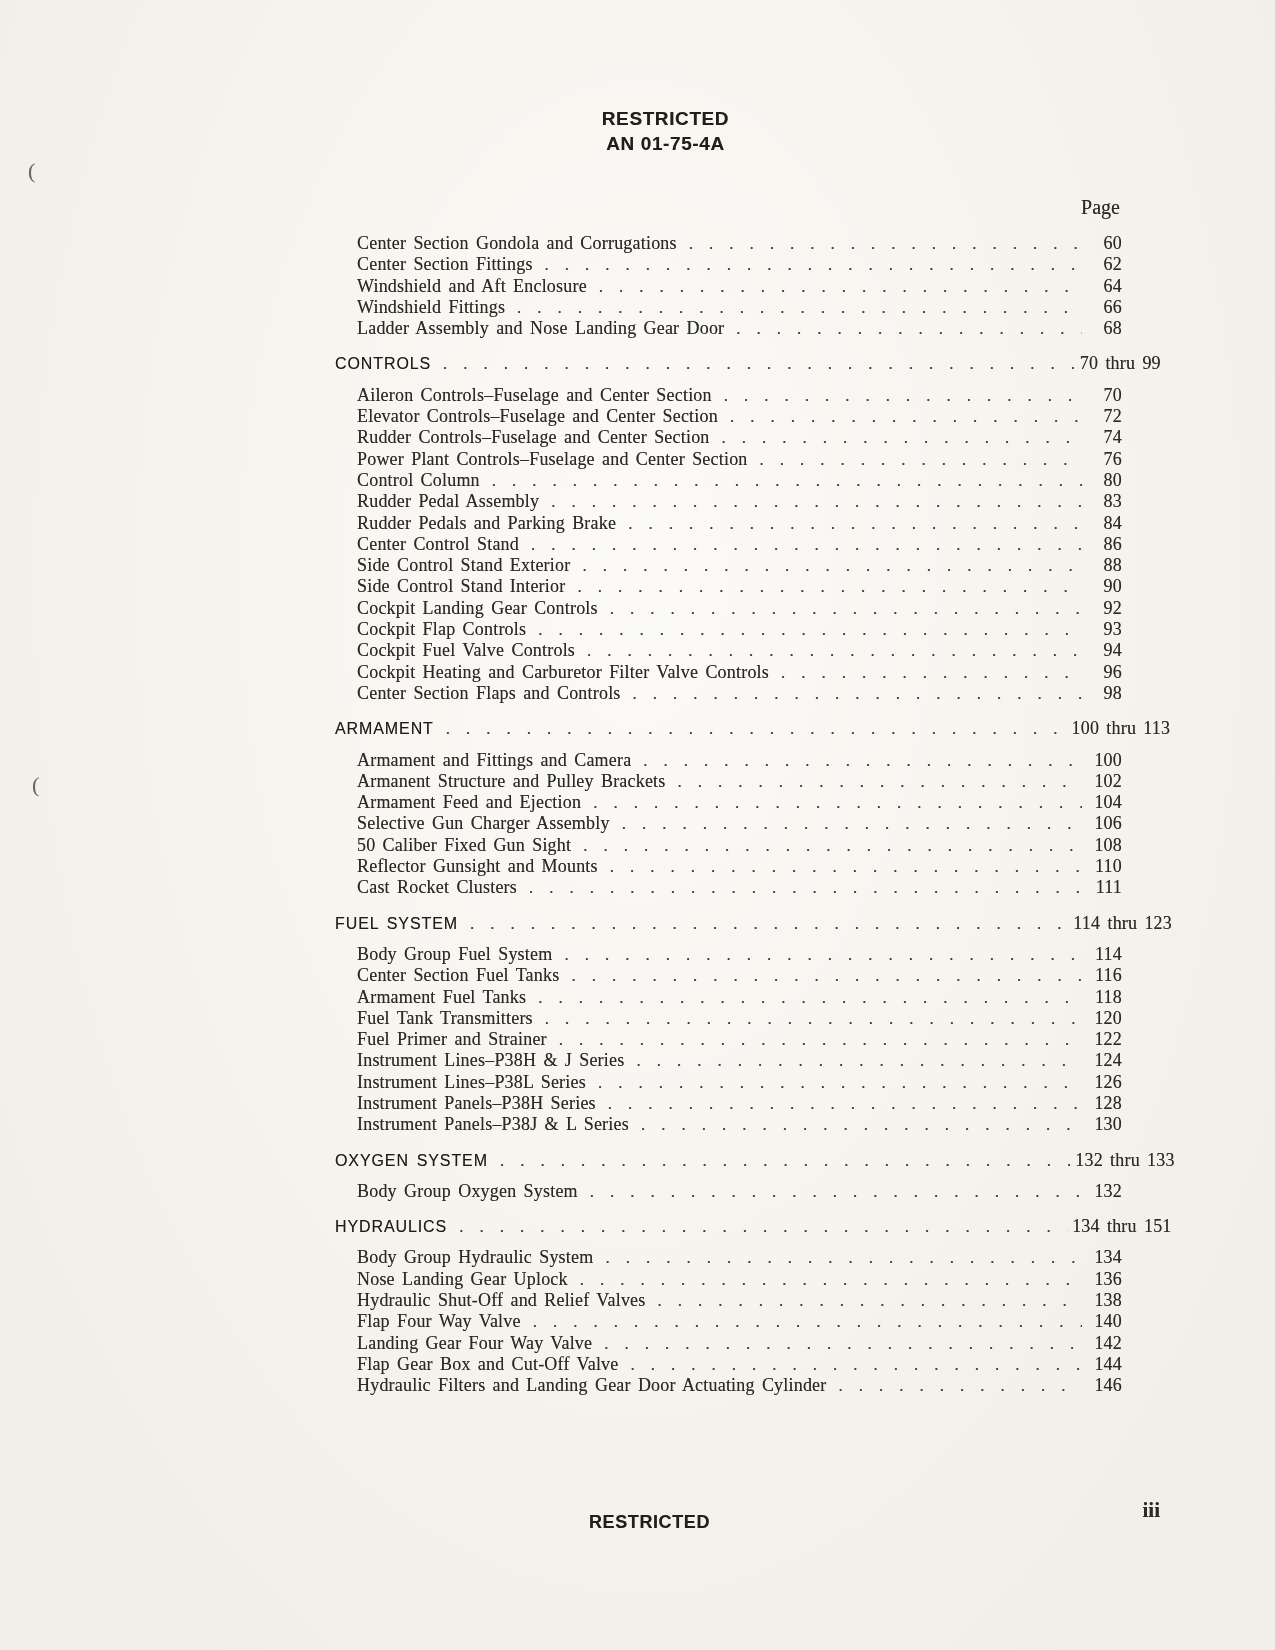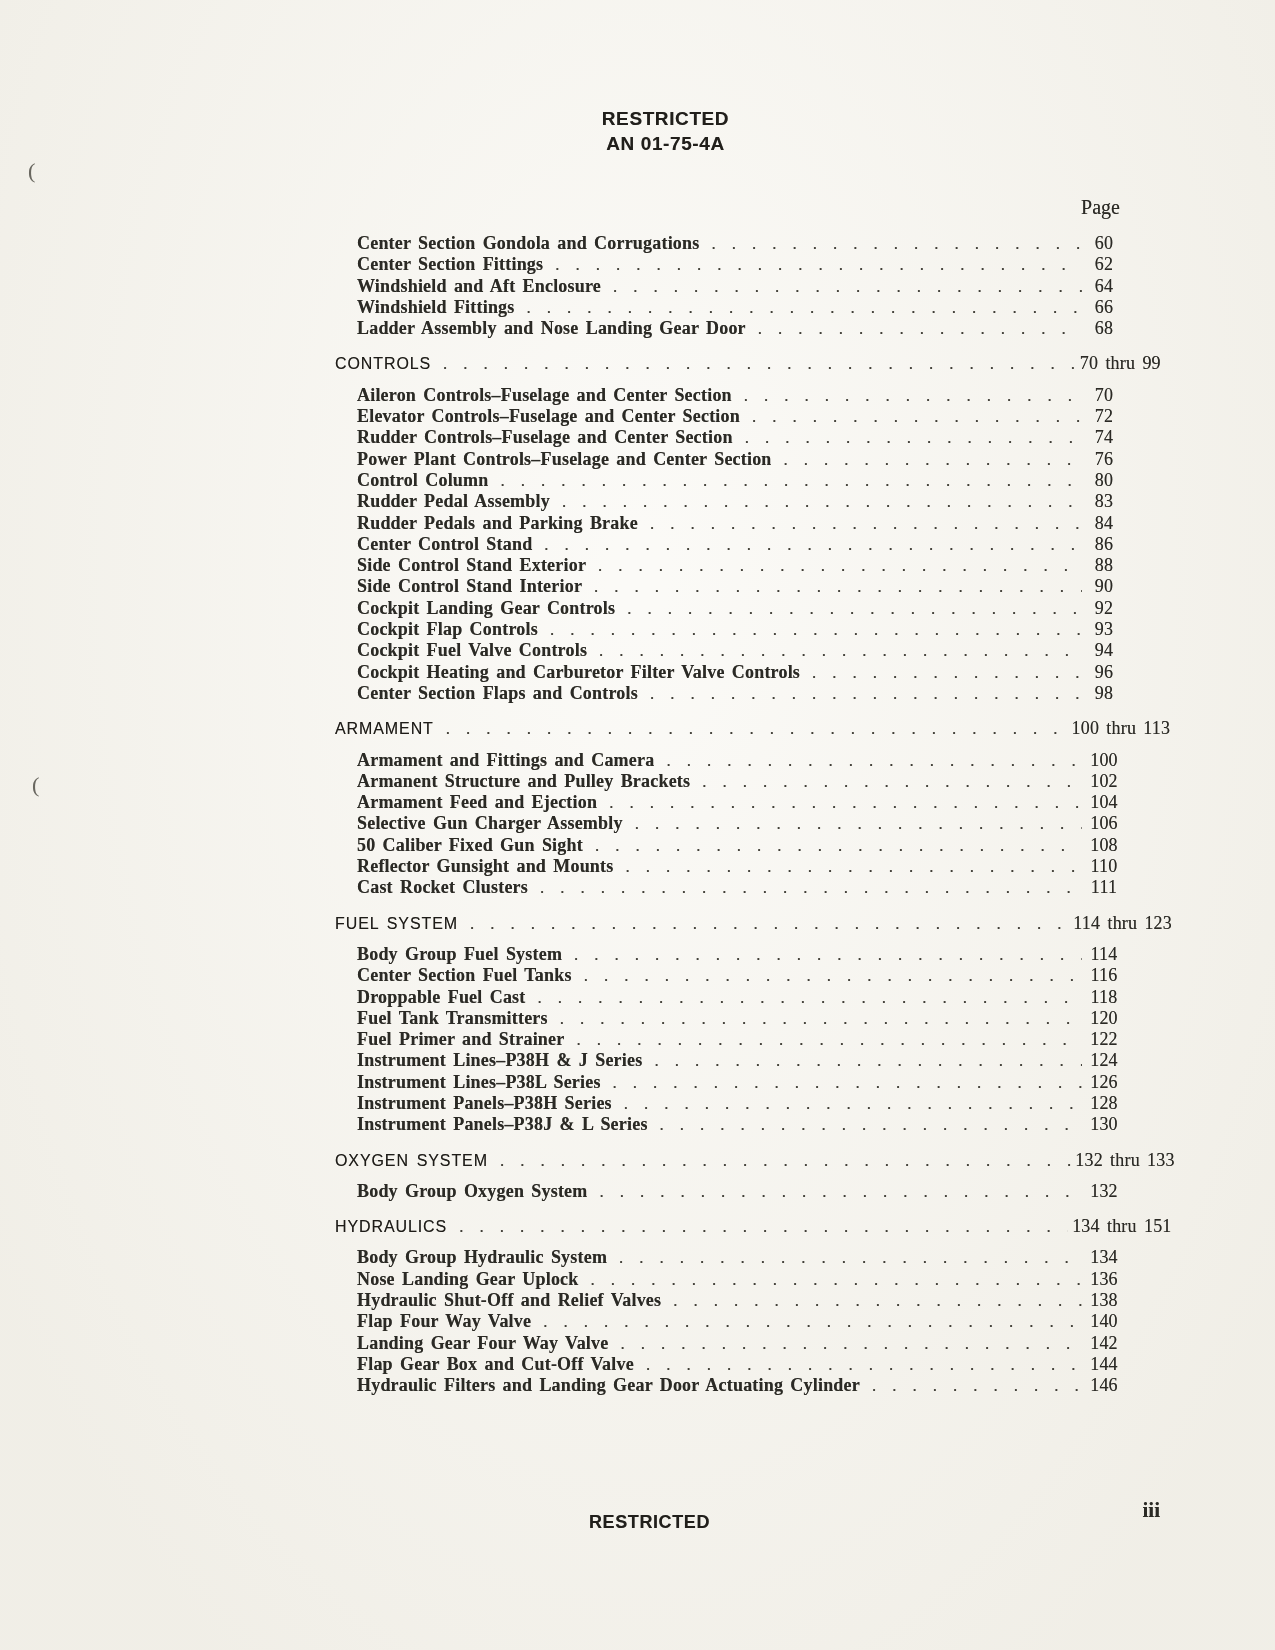--- a/index.html
+++ b/index.html
@@ -61,36 +61,36 @@
 
   .row {
     display: flex;
     align-items: baseline;
     line-height: 20.3px;
     font-size: 18px;
     word-spacing: 2.5px;
     letter-spacing: 0.2px;
   }
   .item-row { padding-left: 22px; }
-  .i-title { white-space: nowrap; font-weight: bold; }
+  .i-title { white-space: nowrap; }
   .leader {
     flex: 1 1 auto;
     overflow: hidden;
     white-space: nowrap;
     margin: 0 4px 0 12px;
     color: #3f3d35;
   }
   .leader::after {
     content: "............................................................";
     letter-spacing: 16px;
     font-size: 17px;
   }
   .i-page, .h-range {
     white-space: nowrap;
-    text-align: center;
+    text-align: right;
     min-width: 36px;
   }
 
   .heading-row { margin-top: 14px; margin-bottom: 10px; }
   .h-title {
     font-family: "Liberation Sans", sans-serif;
     font-weight: normal;
     font-size: 16px;
     letter-spacing: 0.9px;
     color: #1e1c18;
@@ -291,21 +291,21 @@
           <span class="i-title">Body Group Fuel System</span>
           <span class="leader"></span>
           <span class="i-page">114</span>
         </div>
         <div class="row item-row">
           <span class="i-title">Center Section Fuel Tanks</span>
           <span class="leader"></span>
           <span class="i-page">116</span>
         </div>
         <div class="row item-row">
-          <span class="i-title">Droppable Fuel Cast</span>
+          <span class="i-title">Armament Fuel Tanks</span>
           <span class="leader"></span>
           <span class="i-page">118</span>
         </div>
         <div class="row item-row">
           <span class="i-title">Fuel Tank Transmitters</span>
           <span class="leader"></span>
           <span class="i-page">120</span>
         </div>
         <div class="row item-row">
           <span class="i-title">Fuel Primer and Strainer</span>

